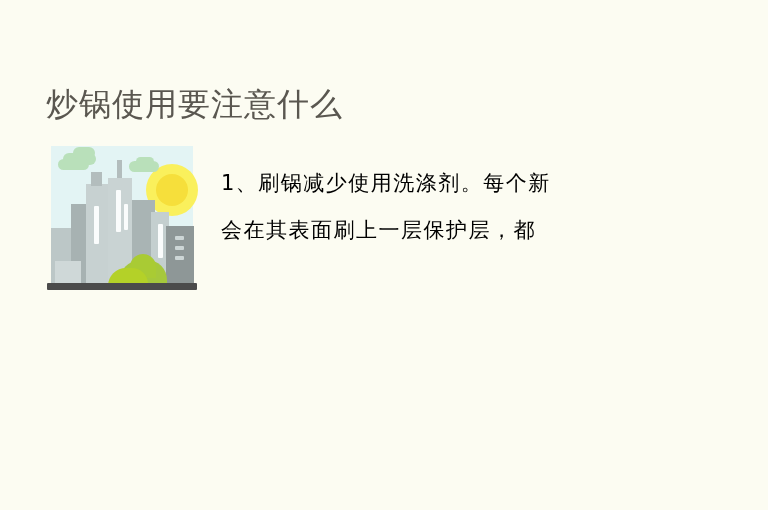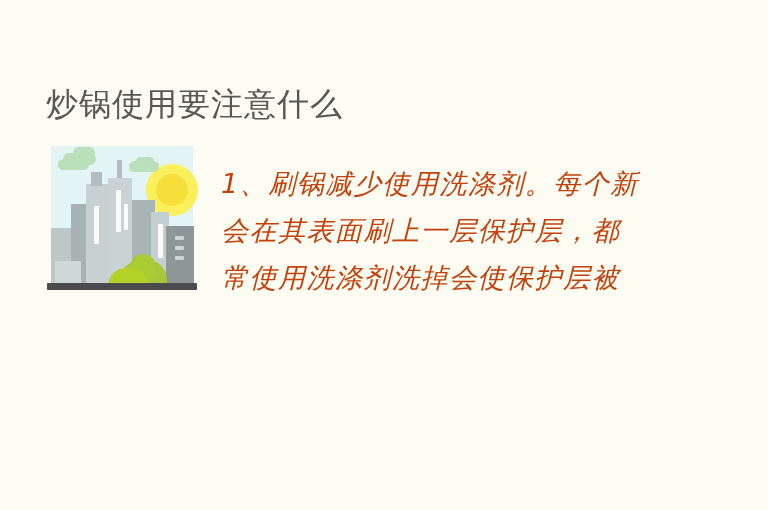--- a/index.html
+++ b/index.html
@@ -153,26 +153,25 @@
     background: #4b4b4b;
     border-radius: 1px;
   }
 
   
   #article-body {
     position: absolute;
     left: 221px;
     top: 160px;
     width: 432px;
-    color: #c2410c;
+    color: #000000;
     font-family: "DejaVu Sans", "Liberation Sans", sans-serif;
-    font-size: 27px;
+    font-size: 21px;
     line-height: 47px;
     letter-spacing: 1.5px;
-    font-style: italic;
     font-weight: 400;
   }
   .body-line {
     white-space: nowrap;
     height: 47px;
   }
 </style>
 </head>
 <body>
 
@@ -214,16 +213,15 @@
     <div class="ill-layer" id="hill-back"></div>
     <div class="ill-layer" id="hill-bump"></div>
     <div class="ill-layer" id="hill-front"></div>
 
     <div class="ill-layer" id="ground-bar"></div>
   </div>
 
   <div id="article-body">
     <div class="body-line">1、刷锅减少使用洗涤剂。每个新</div>
     <div class="body-line">会在其表面刷上一层保护层，都</div>
-    <div class="body-line">常使用洗涤剂洗掉会使保护层被</div>
   </div>
 
 </div>
 
 </body></html>

